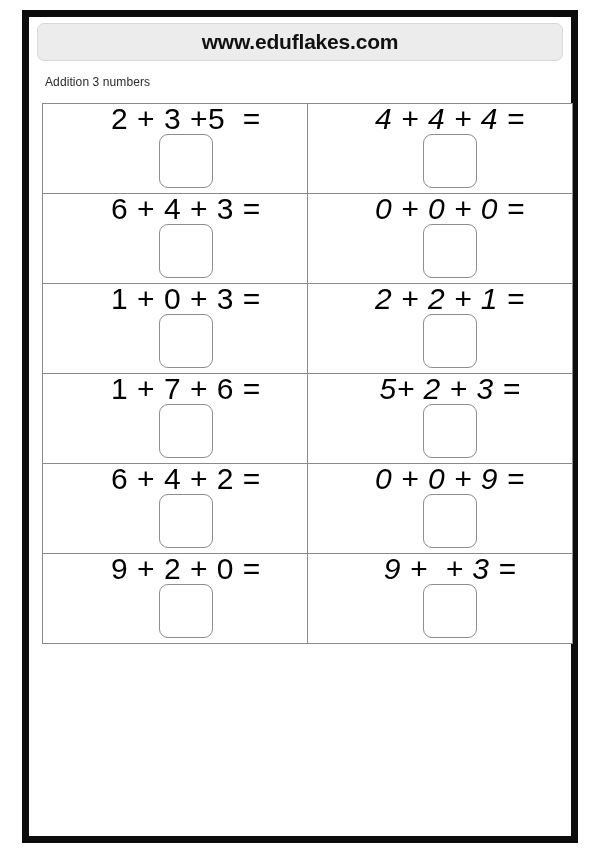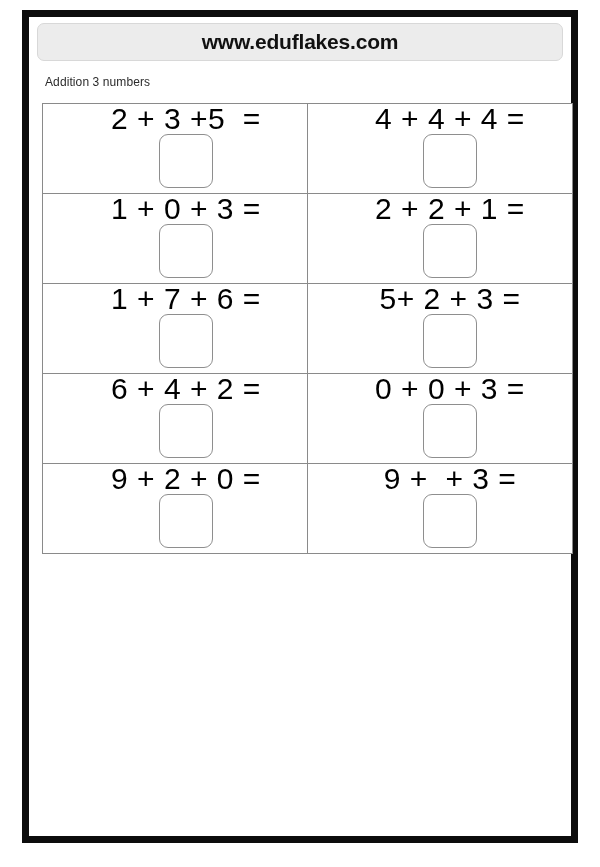--- a/index.html
+++ b/index.html
@@ -90,21 +90,21 @@
   .sheet td.col-right { width: 264px; }
 
   .problem {
     display: flex;
     align-items: center;
     height: 89px;
     box-sizing: border-box;
     flex-direction: column;
   }
   .problem.pad-left   { padding-left: 22px; }
-  .problem.pad-right  { padding-left: 20px; }
+  .problem.pad-right  { padding-left: 20px; font-style: italic; }
 
   .expr {
     font-size: 30px;
     color: #000000;
     white-space: pre;
     line-height: 1;
     letter-spacing: 0.5px;
   }
 
   .answer-box {
@@ -145,20 +145,36 @@
             </td>
             <td class="col-right">
               <div class="problem pad-right">
                 <span class="expr">4 + 4 + 4 =</span>
                 <span class="gap-sm"></span>
                 <span class="answer-box"></span>
               </div>
             </td>
           </tr>
 
+          <tr>
+            <td class="col-left">
+              <div class="problem pad-left">
+                <span class="expr">6 + 4 + 3 =</span>
+                <span class="gap-sm"></span>
+                <span class="answer-box"></span>
+              </div>
+            </td>
+            <td class="col-right">
+              <div class="problem pad-right">
+                <span class="expr">0 + 0 + 0 =</span>
+                <span class="gap-sm"></span>
+                <span class="answer-box"></span>
+              </div>
+            </td>
+          </tr>
 
 
 
           <tr>
             <td class="col-left">
               <div class="problem pad-left">
                 <span class="expr">1 + 0 + 3 =</span>
                 <span class="gap-sm"></span>
                 <span class="answer-box"></span>
               </div>
@@ -192,21 +208,21 @@
           <tr>
             <td class="col-left">
               <div class="problem pad-left">
                 <span class="expr">6 + 4 + 2 =</span>
                 <span class="gap-sm"></span>
                 <span class="answer-box"></span>
               </div>
             </td>
             <td class="col-right">
               <div class="problem pad-right">
-                <span class="expr">0 + 0 + 3 =</span>
+                <span class="expr">0 + 0 + 9 =</span>
                 <span class="gap-sm"></span>
                 <span class="answer-box"></span>
               </div>
             </td>
           </tr>
 
           <tr>
             <td class="col-left">
               <div class="problem pad-left">
                 <span class="expr">9 + 2 + 0 =</span>

